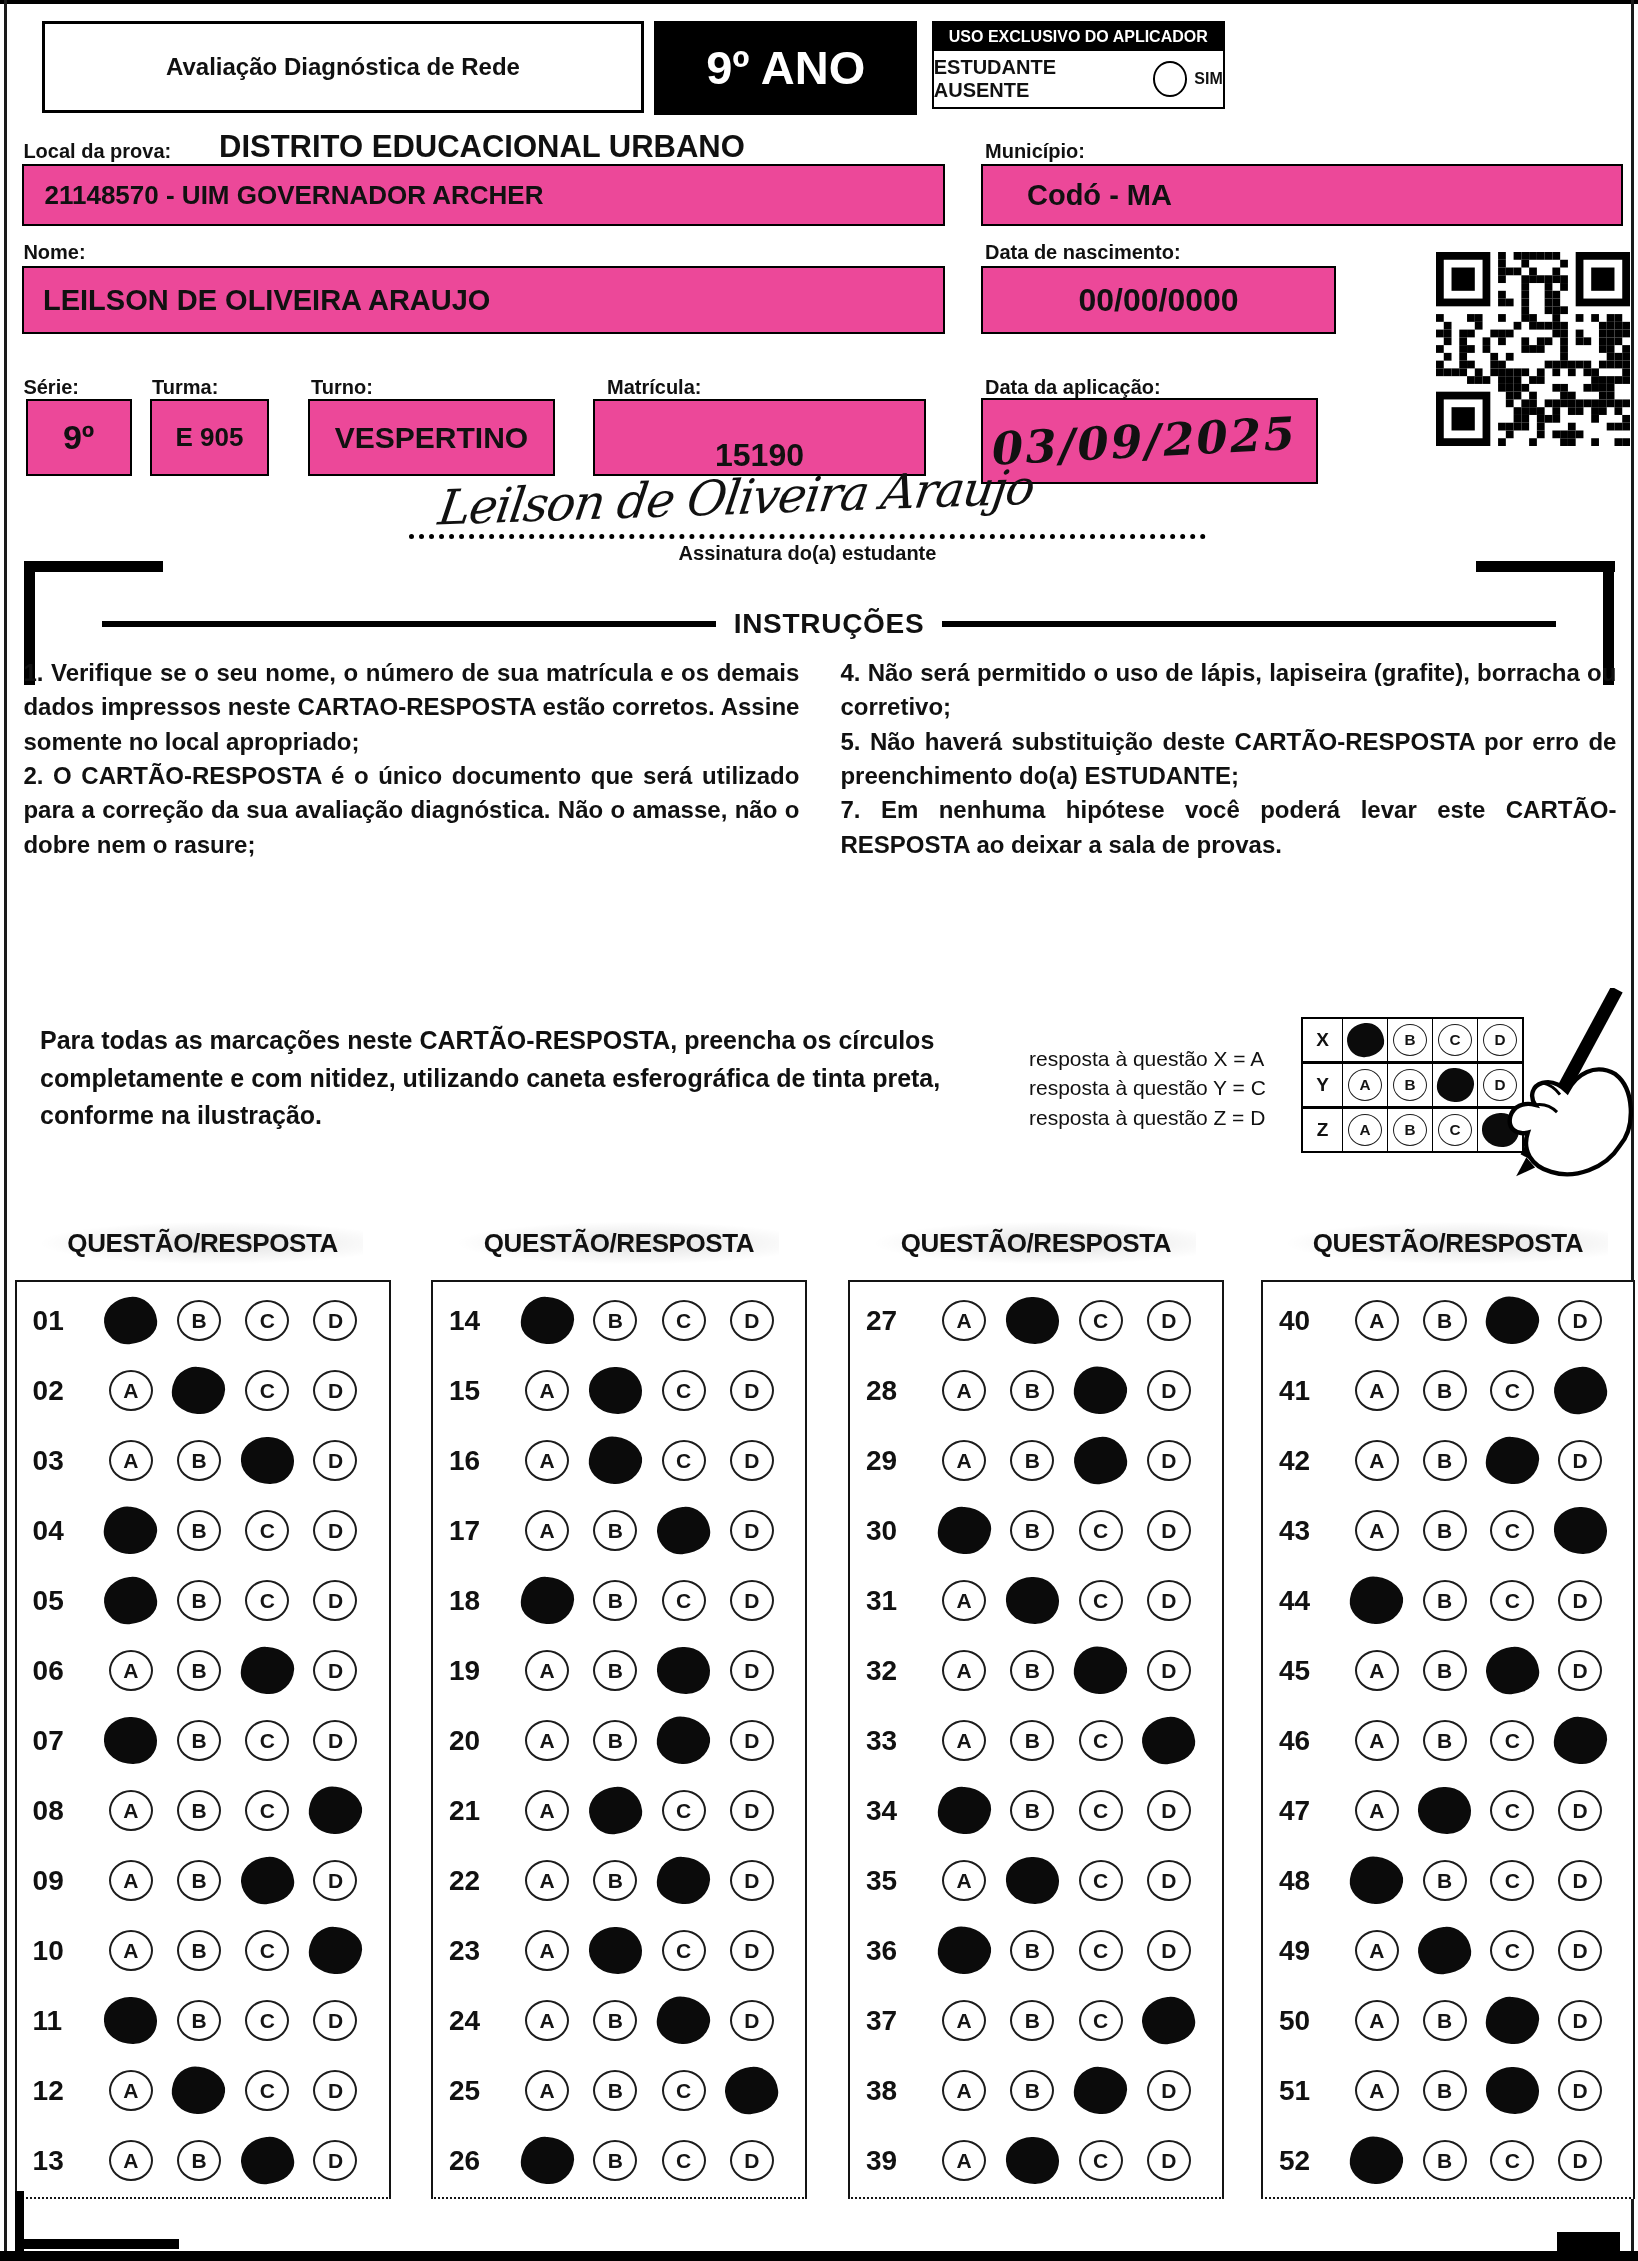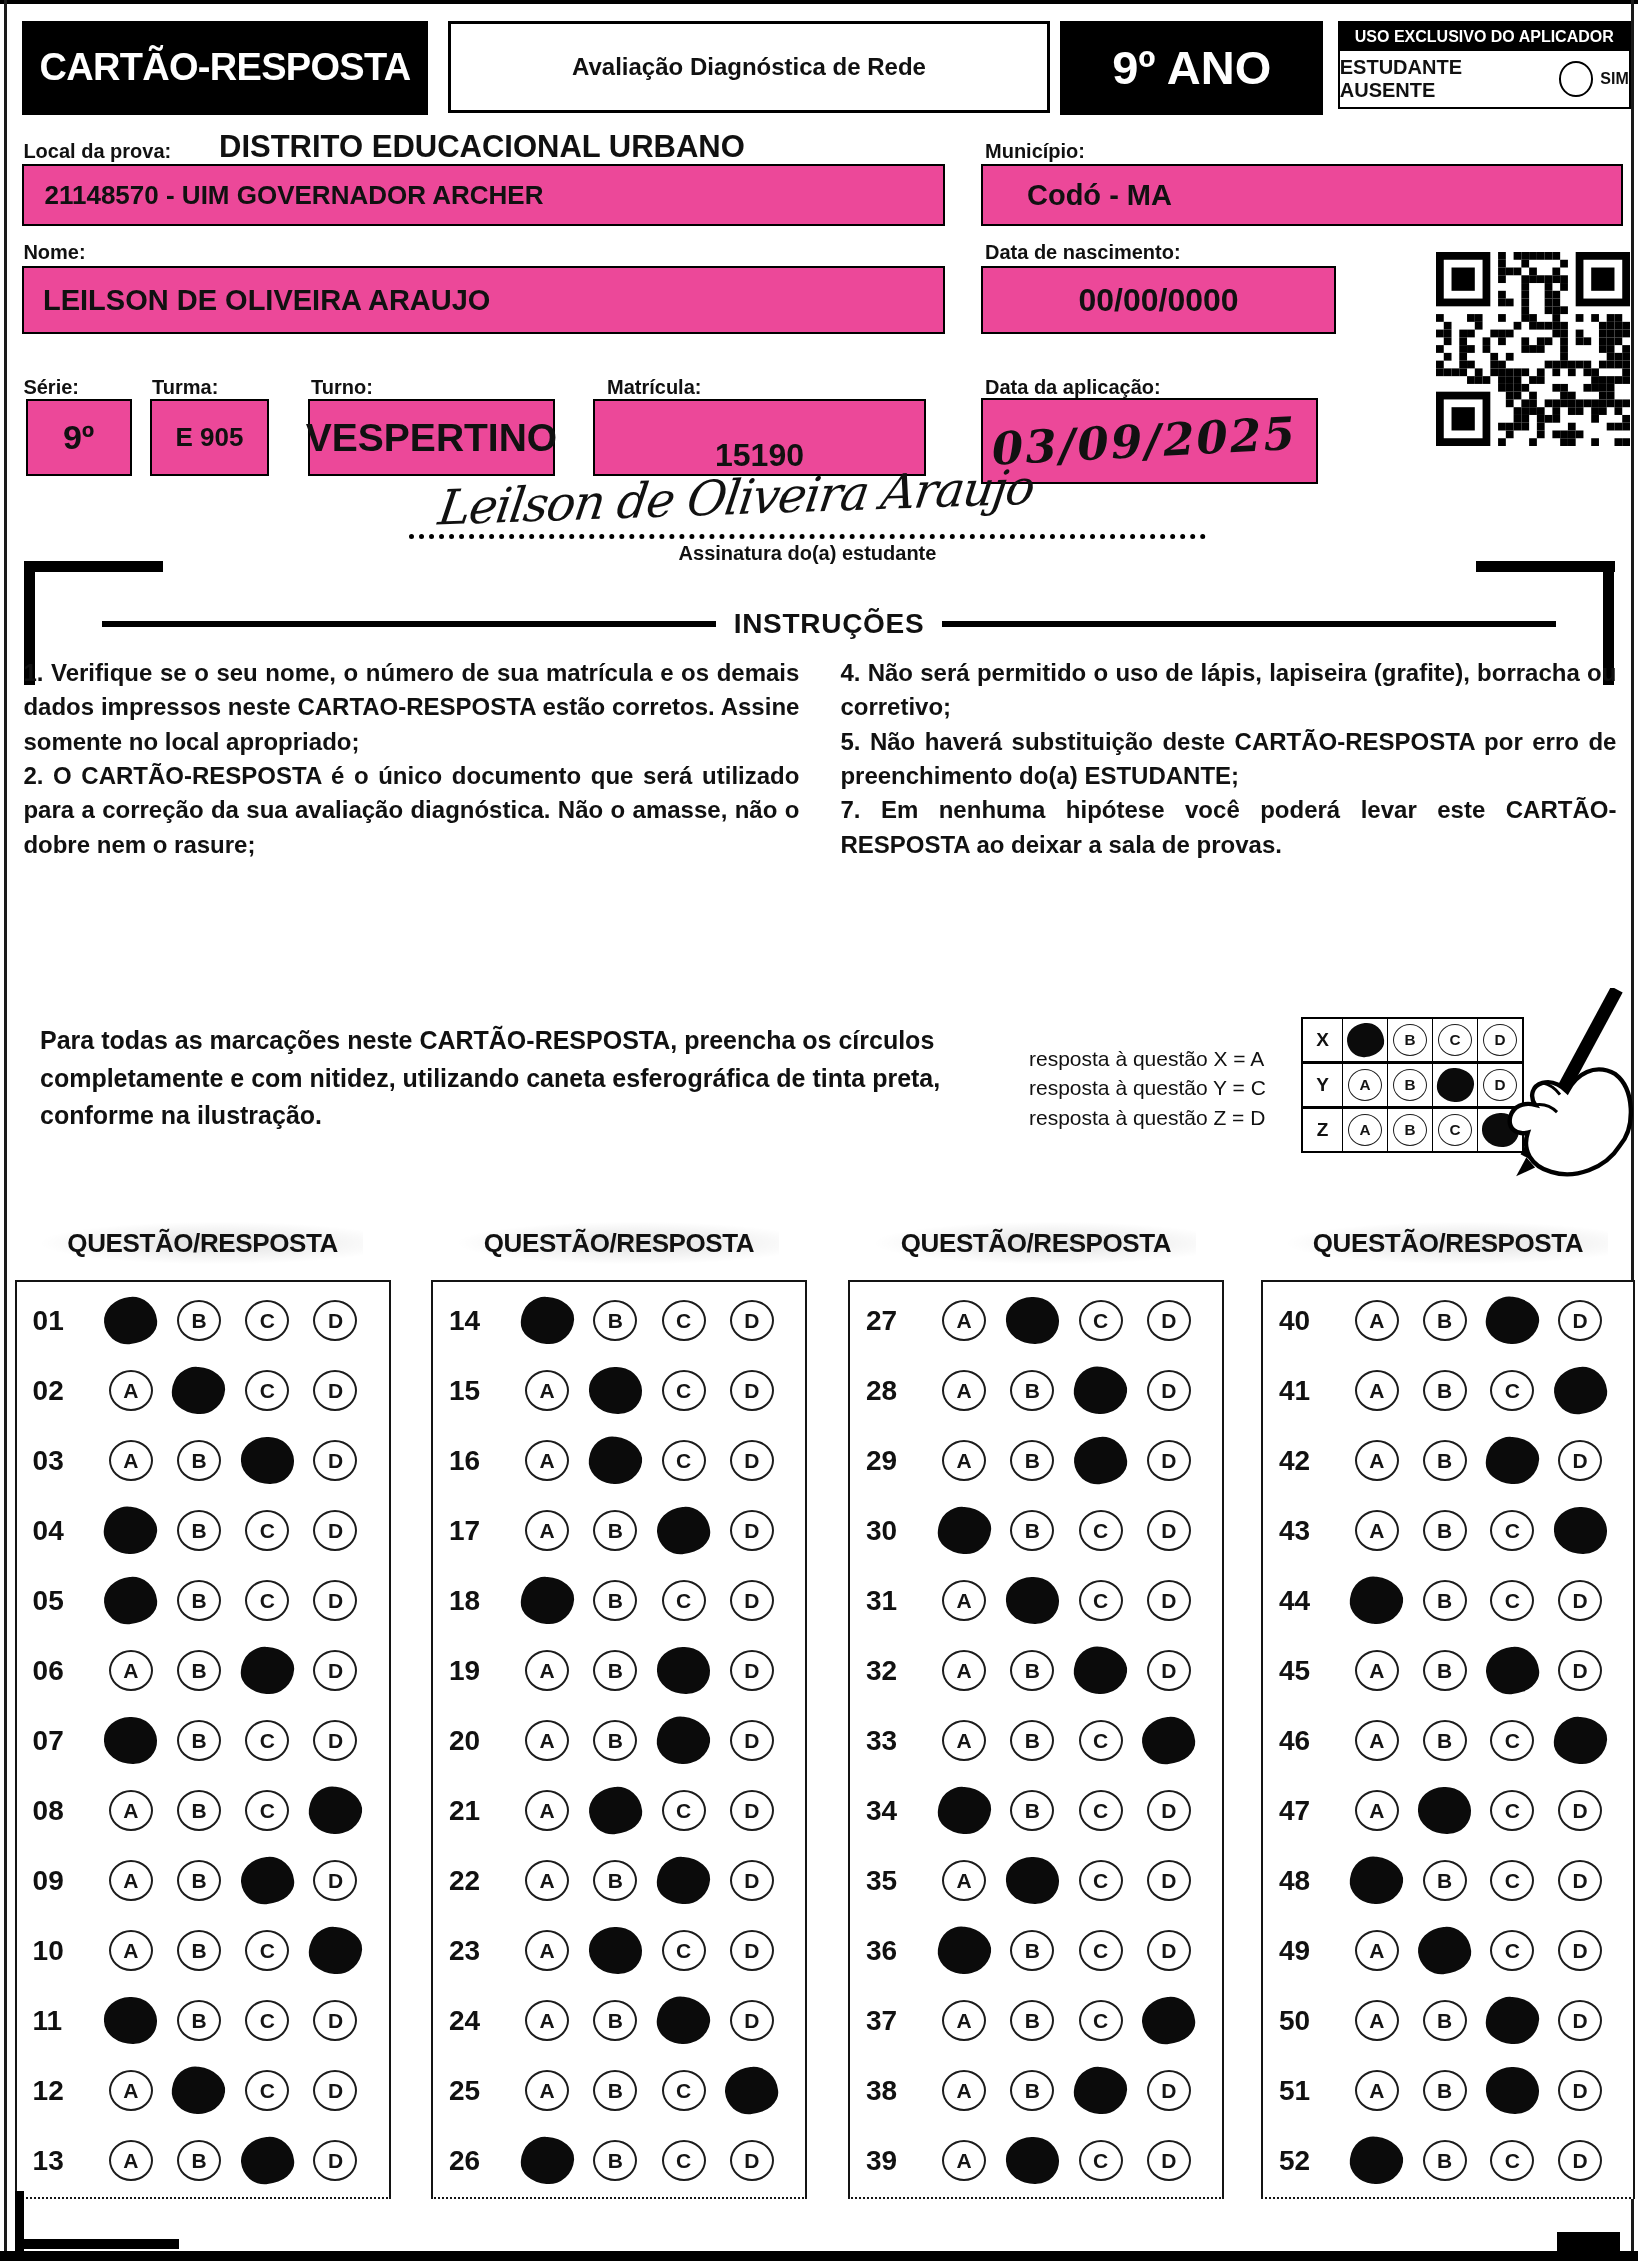--- a/index.html
+++ b/index.html
@@ -72,21 +72,20 @@
 </style>
 </head>
 <body>
 
 <div class="abs edge-top"></div>
 <div class="abs edge-left"></div>
 <div class="abs edge-right"></div>
 <div class="abs edge-bottom"></div>
 
 <div class="abs hdr">
-  <div class="hdr-black box-card">CARTÃO-RESPOSTA</div>
   <div class="box-title">Avaliação Diagnóstica de Rede</div>
   <div class="hdr-black box-grade">9º ANO</div>
   <div class="box-uso">
     <div class="uso-head">USO EXCLUSIVO DO APLICADOR</div>
     <div class="uso-body">
       <span class="uso-label">ESTUDANTE AUSENTE</span>
       <span class="uso-circle"></span>
       <span class="uso-sim">SIM</span>
     </div>
   </div>
@@ -349,21 +348,21 @@
 <div class="abs lbl" style="left:607px;top:376px;">Matrícula:</div>
 <div class="abs lbl" style="left:985px;top:376px;">Data da aplicação:</div>
 
 <div class="abs fbox" style="left:25.6px;top:399px;width:102px;height:73px;justify-content:center;">
   <span class="fval" style="font-size:34px;">9º</span>
 </div>
 <div class="abs fbox" style="left:150px;top:399px;width:115px;height:73px;justify-content:center;">
   <span class="fval" style="font-size:26px;">E 905</span>
 </div>
 <div class="abs fbox" style="left:308px;top:399px;width:243px;height:73px;justify-content:center;">
-  <span class="fval" style="font-size:39px;">VESPERTINO</span>
+  <span class="fval" style="font-size:30px;">VESPERTINO</span>
 </div>
 <div class="abs fbox" style="left:593px;top:399px;width:329px;height:73px;justify-content:center;">
   <span class="fval" style="font-size:32px;margin-top:35px;">15190</span>
 </div>
 <div class="abs fbox" style="left:981px;top:398px;width:333px;height:82px;overflow:visible;">
   <span class="hand-date" style="padding-left:8.8px;">03/09/2025</span>
 </div>
 
 <div class="abs scribble" style="left:439px;top:469px;">Leilson de Oliveira Araujo</div>
 <div class="abs dotline" style="left:409px;top:484px;width:797px;height:50px;"></div>

